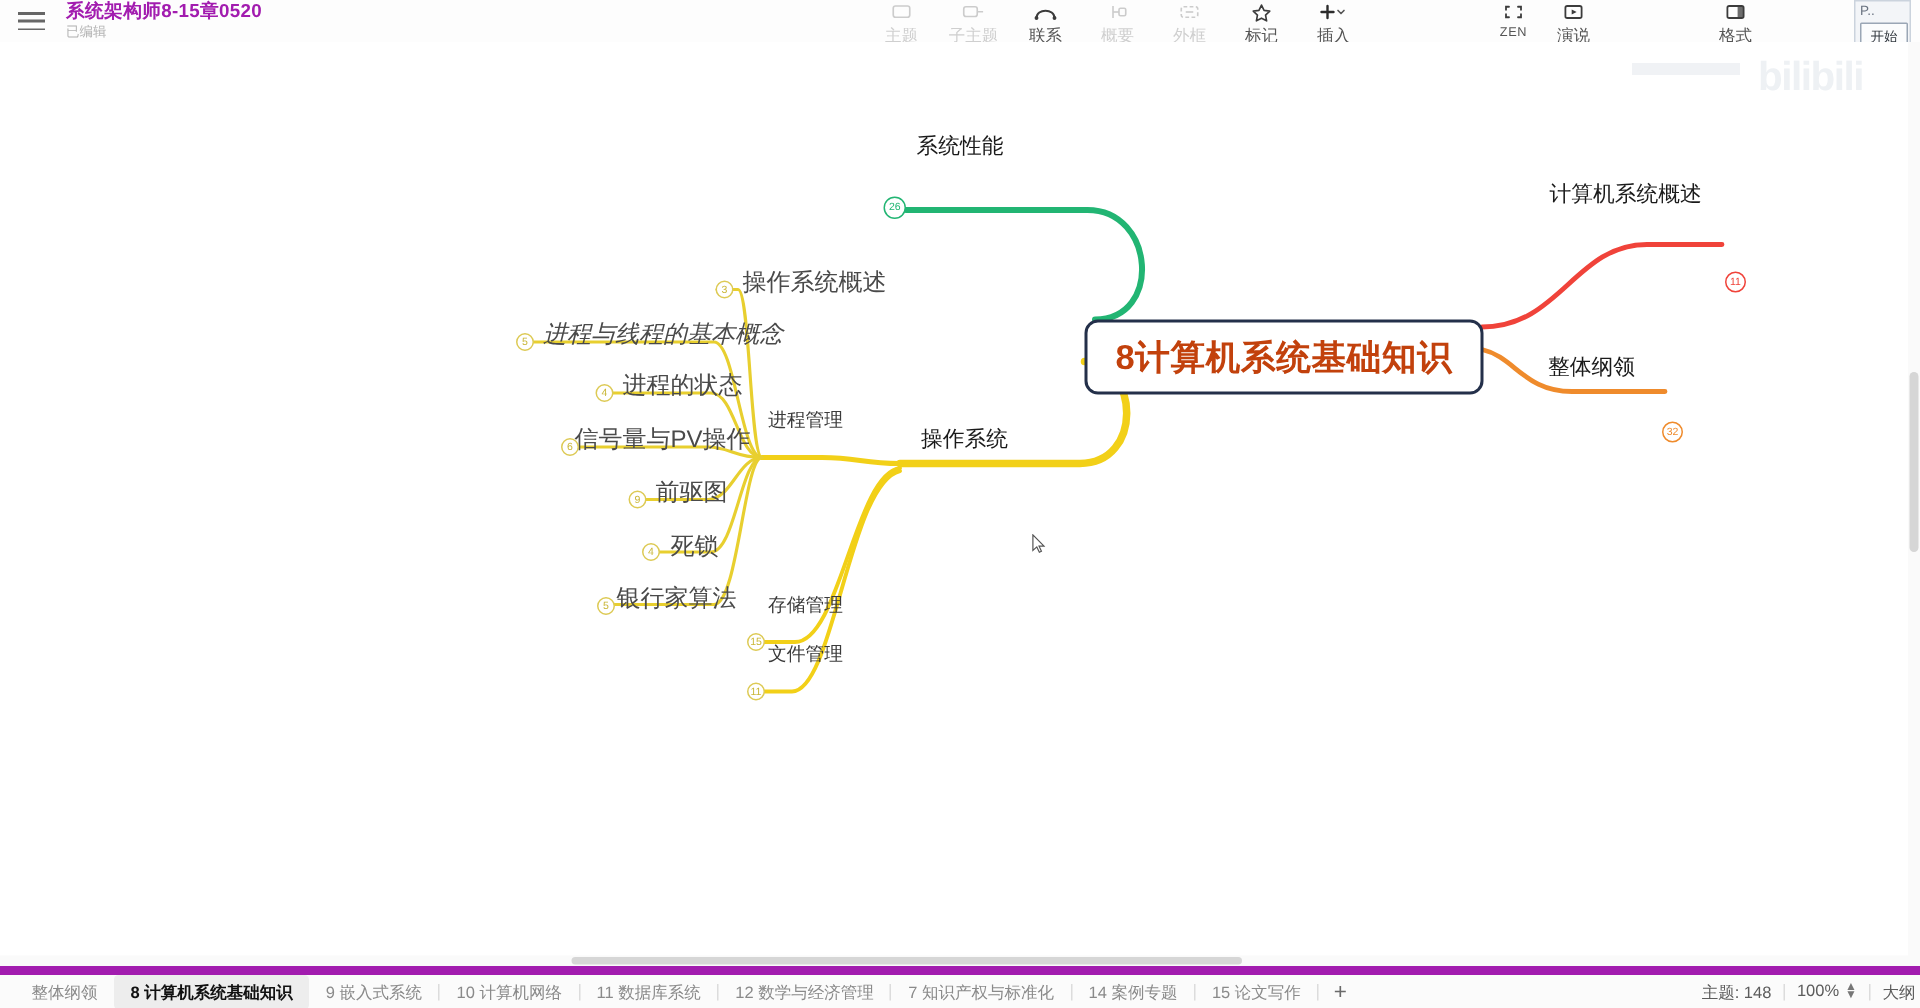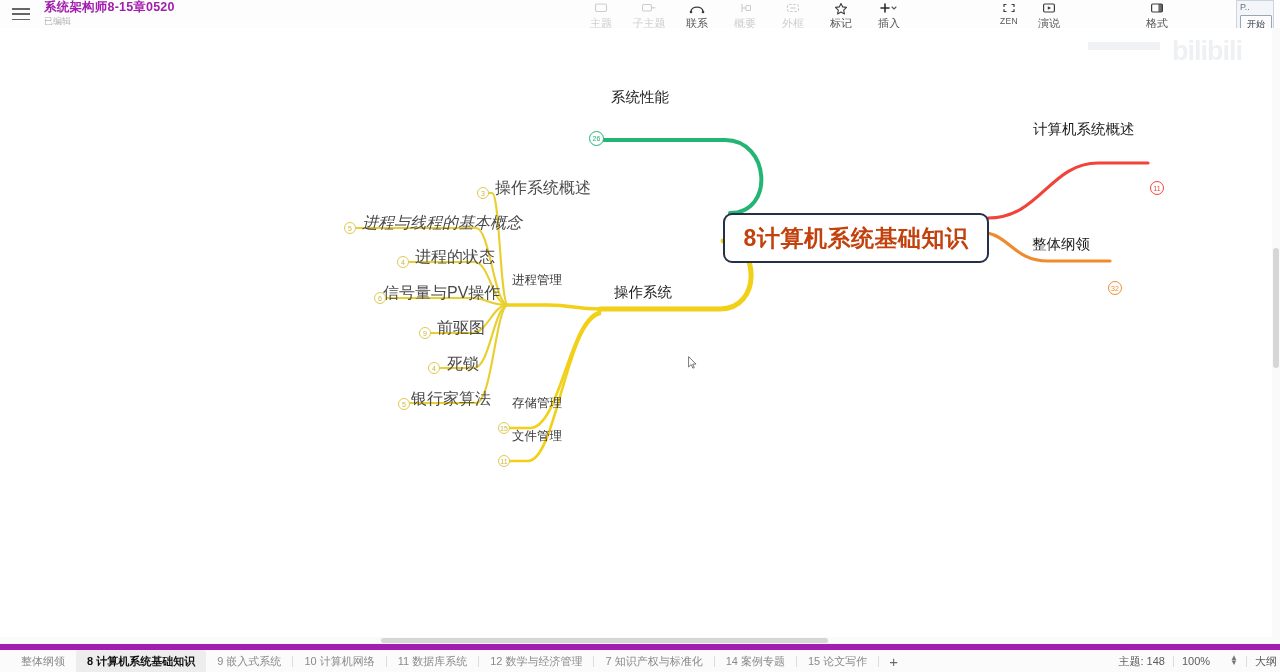--- a/index.html
+++ b/index.html
@@ -122,21 +122,21 @@
     white-space: nowrap; border-radius: 3px;
   }
   .tab.active { background: #ededed; color: #111; font-weight: bold; }
   .tabdiv { width: 1px; height: 11px; background: #dcdcdc; }
   .addtab { font-size: 15px; color: #6a6a6a; padding: 0 10px; cursor: pointer; line-height: 1; }
   .status {
     position: absolute; right: 3px; display: flex; align-items: center; gap: 8px;
     font-size: 11px; color: #5c5c5c;
   }
   .status .sdiv { width: 1px; height: 11px; background: #dcdcdc; }
-  .zoomwrap { display: flex; align-items: center; gap: 20px; cursor: pointer; }
+  .zoomwrap { display: flex; align-items: center; gap: 4px; cursor: pointer; }
   .stepper { display: flex; flex-direction: column; line-height: .6; font-size: 8px; color: #777; }
   .outline-btn { cursor: pointer; }
   .theme-count { cursor: pointer; }
 </style>
 </head>
 <body>
 
 <div id="app">
 
   <div class="topbar">

